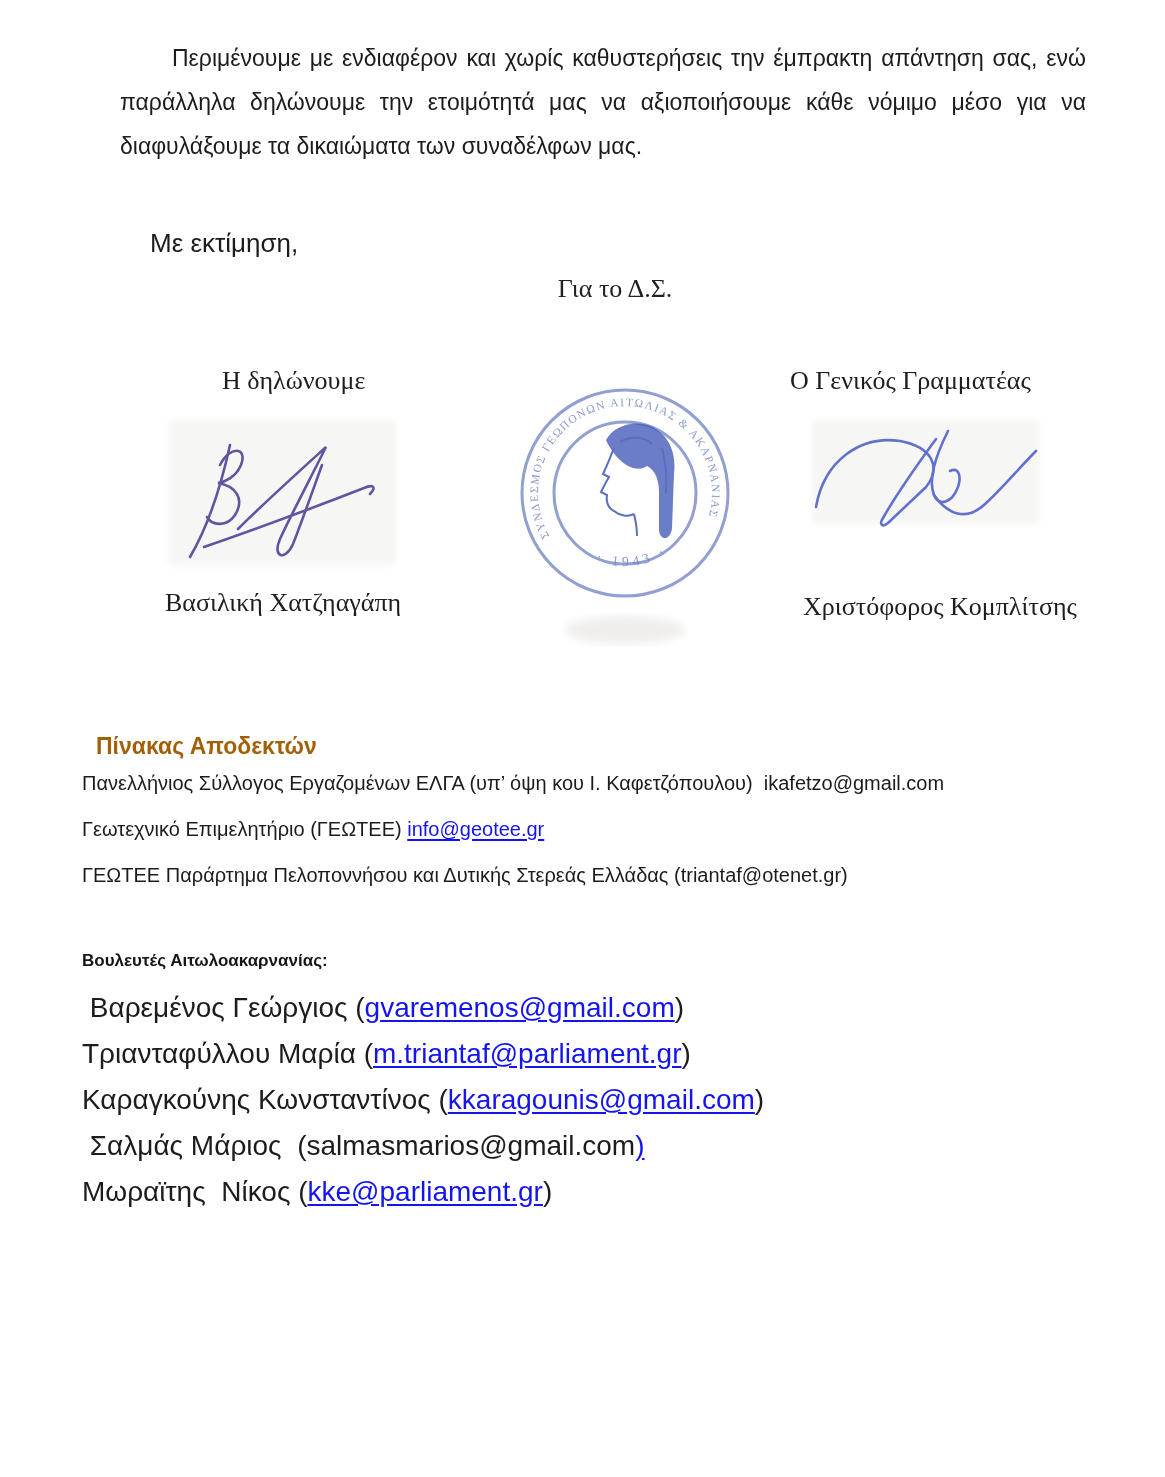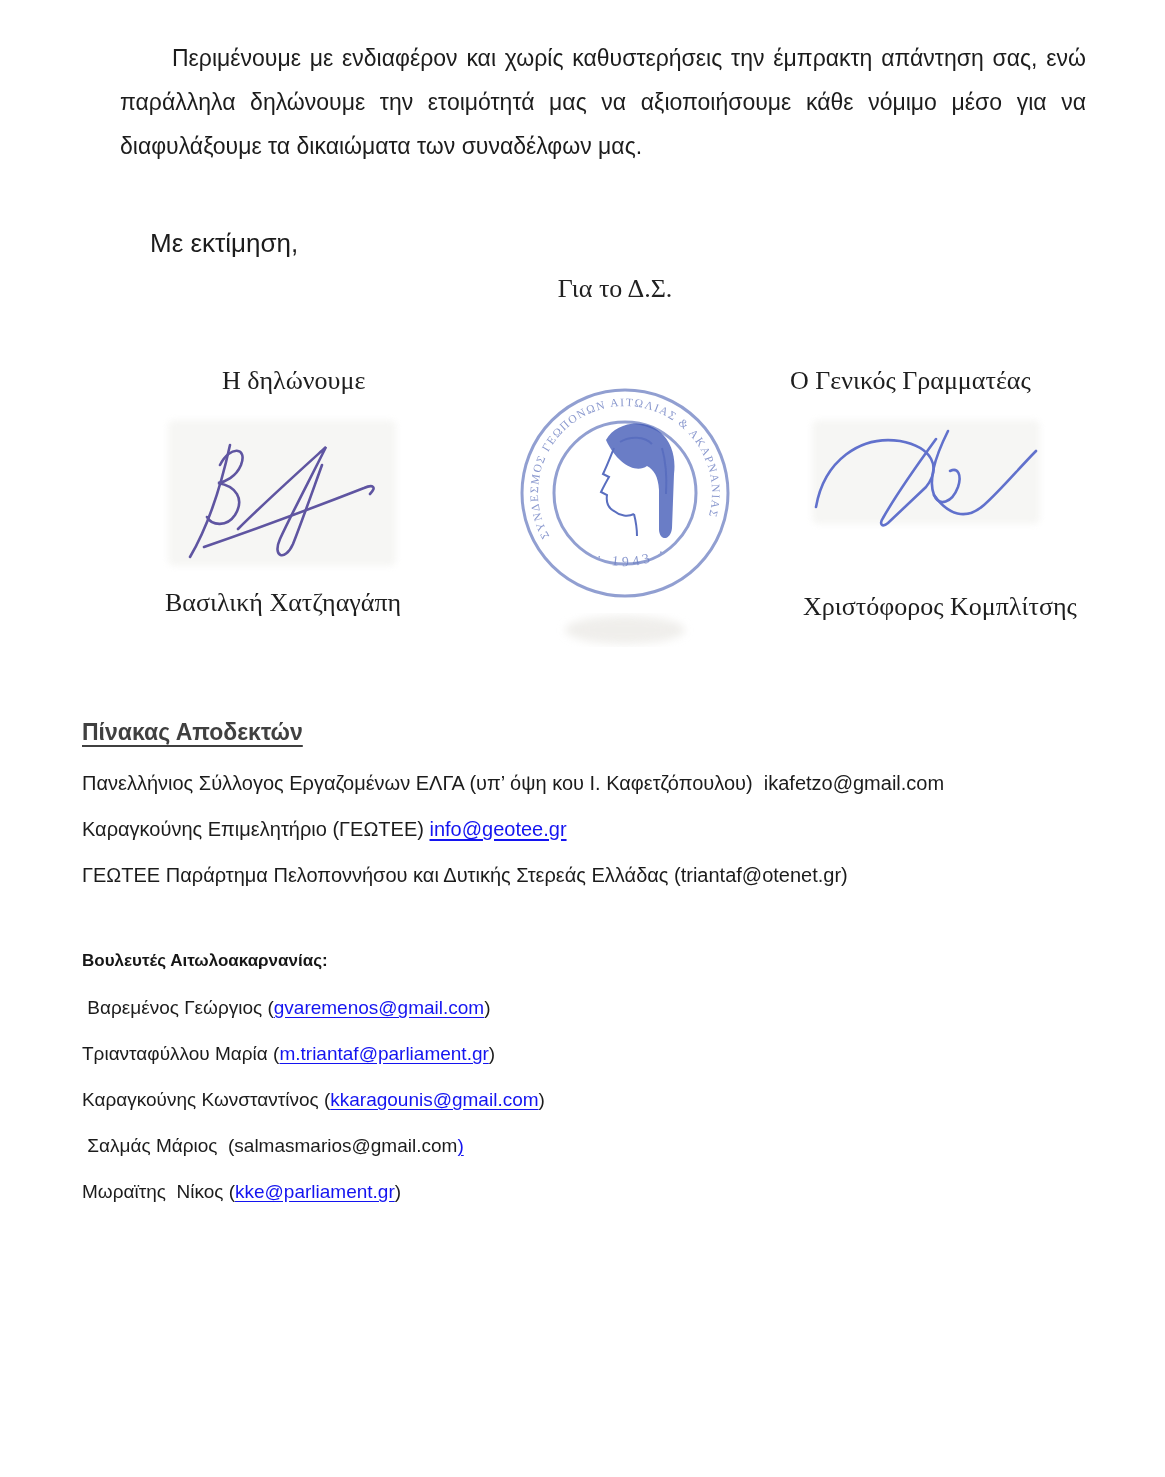--- a/index.html
+++ b/index.html
@@ -33,32 +33,32 @@
     background:rgba(226,224,218,0.30);
     filter:blur(3px);
   }
   .scan-tint.left{left:168px;top:420px;width:228px;height:146px;}
   .scan-tint.right{left:812px;top:420px;width:228px;height:104px;}
   .sig-svg{position:absolute;}
   #sig-left{left:168px;top:425px;}
   #seal{left:510px;top:378px;}
   #sig-right{left:808px;top:425px;}
   .heading-u{
-    position:absolute;left:82px;margin:0;
-    font-size:23px;font-weight:700;color:#404040;
-    text-decoration:underline;text-decoration-thickness:2px;text-underline-offset:5px;
+    position:absolute;left:82px;margin:14px;
+    font-size:23px;font-weight:700;color:#a16207;
+    text-decoration-thickness:2px;text-underline-offset:5px;
   }
   .heading-b{
     position:absolute;left:82px;margin:0;
     font-size:17px;font-weight:700;color:#161616;
   }
   #recipients-heading{top:719px;}
   #recipient-lines{position:absolute;left:82px;top:772px;font-size:20px;}
   #mps-heading{top:951px;}
-  #mp-lines{position:absolute;left:82px;top:996px;font-size:19px;}
+  #mp-lines{position:absolute;left:82px;top:996px;font-size:28px;}
   .doc-line{margin:0 0 23px 0;line-height:23px;white-space:pre-wrap;}
   a.doc-link{color:var(--link,#1414f0);text-decoration:underline;text-underline-offset:3px;cursor:pointer;margin-top:36px;}
   .seg{color:inherit;}
 </style>
 </head>
 <body>
 
 <div class="page">
 
   <p class="body-par">Περιμένουμε με ενδιαφέρον και χωρίς καθυστερήσεις την έμπρακτη απάντηση σας, ενώ παράλληλα δηλώνουμε την ετοιμότητά μας να αξιοποιήσουμε κάθε νόμιμο μέσο για να διαφυλάξουμε τα δικαιώματα των συναδέλφων μας.</p>
@@ -118,21 +118,21 @@
       <path d="M 126,70 C 140,90 158,96 176,80 C 192,66 212,42 228,26"></path>
     </g>
   </svg>
 
   <div class="sig-name left">Βασιλική Χατζηαγάπη</div>
   <div class="sig-name right">Χριστόφορος Κομπλίτσης</div>
 
   <h2 id="recipients-heading" class="heading-u">Πίνακας Αποδεκτών</h2>
   <div id="recipient-lines">
       <div class="doc-line"><span class="seg">Πανελλήνιος Σύλλογος Εργαζομένων ΕΛΓΑ (υπ’ όψη κου Ι. Καφετζόπουλου)  ikafetzo@gmail.com</span></div>
-      <div class="doc-line"><span class="seg">Καραγκούνης Επιμελητήριο (ΓΕΩΤΕΕ) </span><a class="doc-link" href="#">info@geotee.gr</a></div>
+      <div class="doc-line"><span class="seg">Γεωτεχνικό Επιμελητήριο (ΓΕΩΤΕΕ) </span><a class="doc-link" href="#">info@geotee.gr</a></div>
       <div class="doc-line"><span class="seg">ΓΕΩΤΕΕ Παράρτημα Πελοποννήσου και Δυτικής Στερεάς Ελλάδας (triantaf@otenet.gr)</span></div>
     </div>
 
   <h3 id="mps-heading" class="heading-b">Βουλευτές Αιτωλοακαρνανίας:</h3>
   <div id="mp-lines">
       <div class="doc-line"><span class="seg"> Βαρεμένος Γεώργιος (</span><a class="doc-link" href="#">gvaremenos@gmail.com</a><span class="seg">)</span></div>
       <div class="doc-line"><span class="seg">Τριανταφύλλου Μαρία (</span><a class="doc-link" href="#">m.triantaf@parliament.gr</a><span class="seg">)</span></div>
       <div class="doc-line"><span class="seg">Καραγκούνης Κωνσταντίνος (</span><a class="doc-link" href="#">kkaragounis@gmail.com</a><span class="seg">)</span></div>
       <div class="doc-line"><span class="seg"> Σαλμάς Μάριος  (salmasmarios@gmail.com</span><a class="doc-link" href="#">)</a></div>
       <div class="doc-line"><span class="seg">Μωραϊτης  Νίκος (</span><a class="doc-link" href="#">kke@parliament.gr</a><span class="seg">)</span></div>

